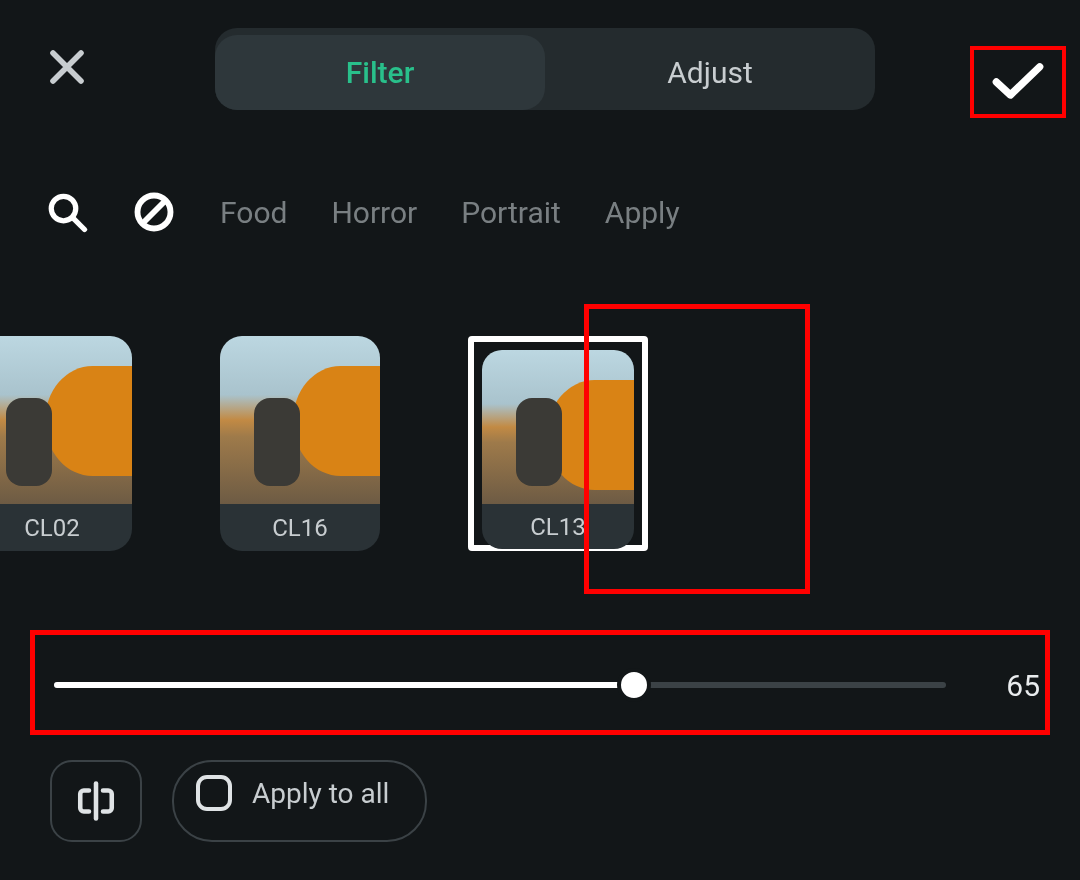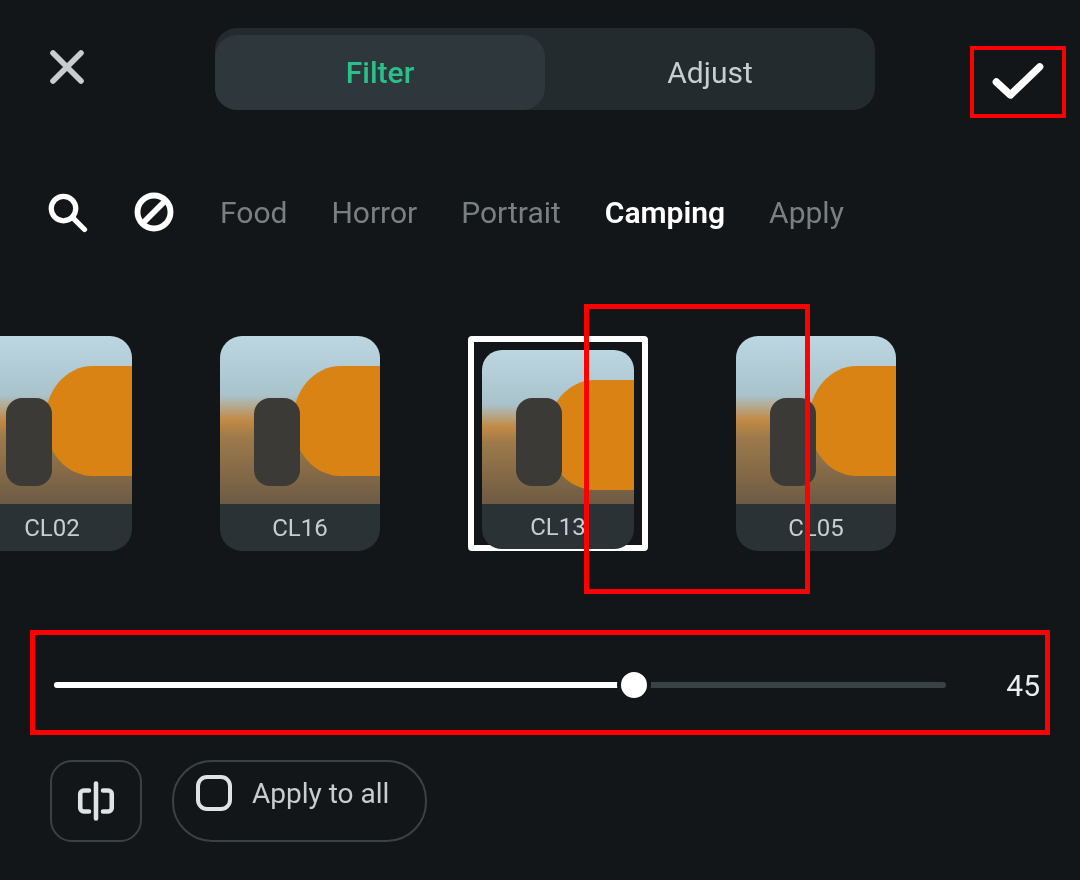--- a/index.html
+++ b/index.html
@@ -280,54 +280,49 @@
   </div>
   <div class="icon-btn prohibit">
     <svg viewBox="0 0 24 24">
         <circle cx="12" cy="12" r="9" stroke="#ffffff" stroke-width="3.2" fill="none"></circle>
         <path d="M6 18 L18 6" stroke="#ffffff" stroke-width="3.2"></path>
       </svg>
   </div>
   <div class="cat">Food</div>
   <div class="cat">Horror</div>
   <div class="cat">Portrait</div>
-  <div class="cat active">Camping</div>
   <div class="cat">Apply</div>
 </div>
 
 <div class="card-row">
   <div class="card first">
     <div class="thumb"></div>
     <div class="lbl">CL02</div>
   </div>
   <div class="card">
     <div class="thumb"></div>
     <div class="lbl">CL16</div>
   </div>
   <div class="card selected-wrap">
     <div class="inner">
       <div class="thumb"></div>
       <div class="lbl">CL13</div>
     </div>
   </div>
-  <div class="card">
-    <div class="thumb"></div>
-    <div class="lbl">CL05</div>
-  </div>
 
 </div>
 <div class="highlight-box-selected"></div>
 
 <div class="slider-hl"></div>
 <div class="slider-row">
   <div class="slider-track">
     <div class="slider-fill" id="slfill" style="width: 65%;"></div>
     <div class="slider-handle" id="slhandle" style="left: 65%;"></div>
   </div>
-  <div class="slider-val">45</div>
+  <div class="slider-val">65</div>
 </div>
 
 <div class="bottom-row">
   <div class="compare-btn">
     <svg viewBox="0 0 24 24">
       <path d="M12 2 L12 22" stroke="#dfe3e5" stroke-width="2.6" stroke-linecap="round"></path>
       <path d="M8 6 H5 a2 2 0 0 0 -2 2 v8 a2 2 0 0 0 2 2 h3" stroke="#dfe3e5" stroke-width="2.6" fill="none" stroke-linecap="round"></path>
       <path d="M16 6 h3 a2 2 0 0 1 2 2 v8 a2 2 0 0 1 -2 2 h-3" stroke="#dfe3e5" stroke-width="2.6" fill="none" stroke-linecap="round"></path>
     </svg>
   </div>

